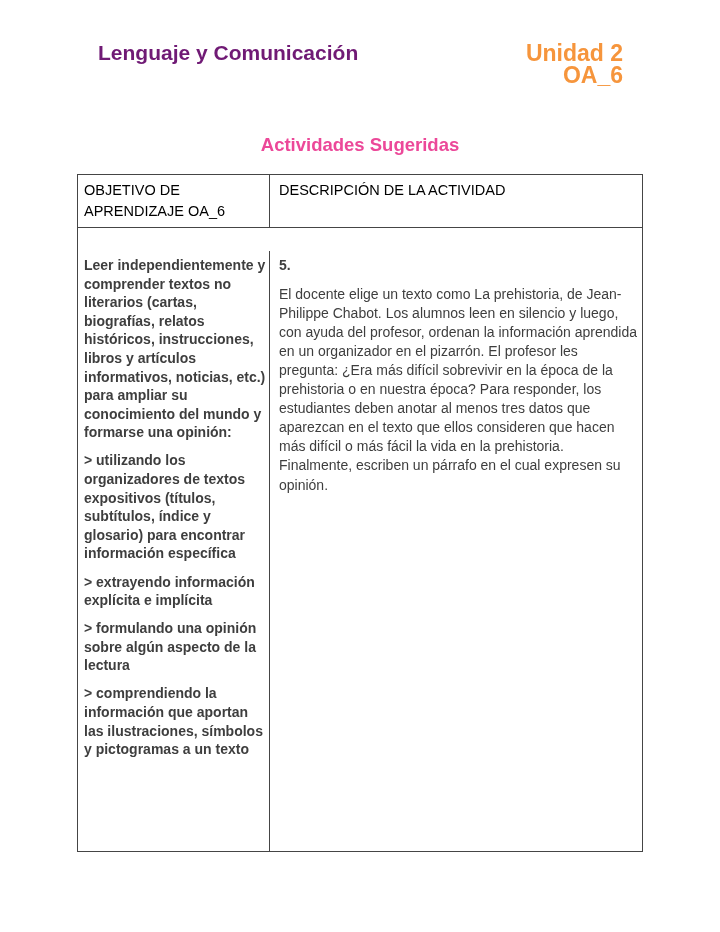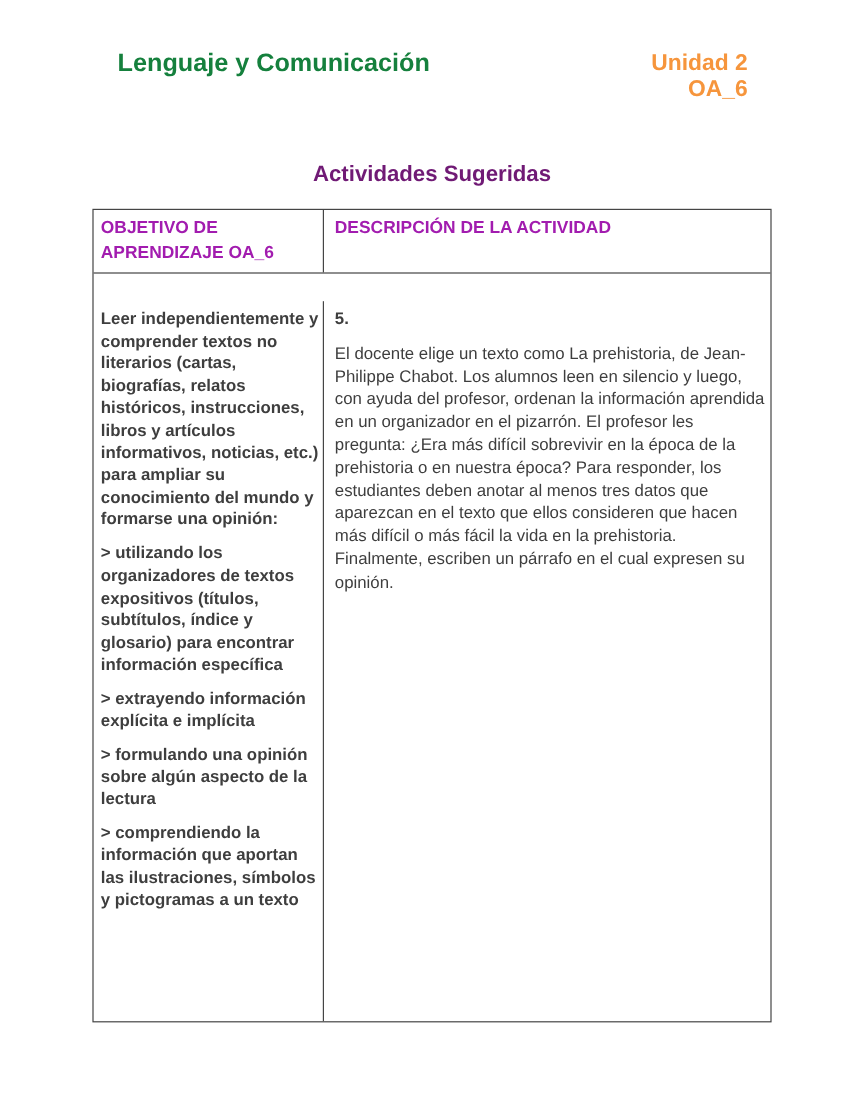--- a/index.html
+++ b/index.html
@@ -19,43 +19,43 @@
   
   .doc-header {
     display: flex;
     justify-content: space-between;
     align-items: flex-start;
     padding: 42px 97px 0 98px;
     font-weight: bold;
     line-height: 22px;
   }
   .doc-header .subject {
-    color: #15803d;
+    color: #701a75;
     font-size: 21px;
     white-space: nowrap;
   }
   .doc-header .grade {
     color: #262626;
     font-size: 21px;
     white-space: nowrap;
   }
   .header-right {
     text-align: right;
     color: #f6953c;
-    font-size: 19px;
+    font-size: 23px;
     margin-left: 45px;
   }
   
   .page-title {
     margin: 48px 0 0 0;
     text-align: center;
     font-size: 18.5px;
     line-height: 22px;
     font-weight: bold;
-    color: #701a75;
+    color: #ec4899;
   }
   
   .tbl {
     width: 566px;
     margin: 18px 0 0 77px;
     border: 1.5px solid #454545;
     box-sizing: border-box;
   }
   .row { display: flex; }
   .row.hdr { border-bottom: 1.5px solid #454545; }
@@ -66,24 +66,24 @@
     flex: none;
     width: 192px;
     border-right: 1.5px solid #454545;
     padding: 5px 1px 5px 6px;
   }
   .cell.right {
     flex: 1;
     padding: 5px 2px 5px 9px;
   }
   .th {
-    font-weight: bold;
+    font-weight: normal;
     font-size: 14.5px;
     line-height: 21px;
-    color: #a21caf;
+    color: #000000;
     padding-top: 4px;
     padding-bottom: 4px;
   }
   .th.center { text-align: left; }
   .row.body { height: 600px; margin-top: 23px; }
   .row.body .cell.left {
     font-size: 14px;
     line-height: 18.6px;
     font-weight: bold;
   }

